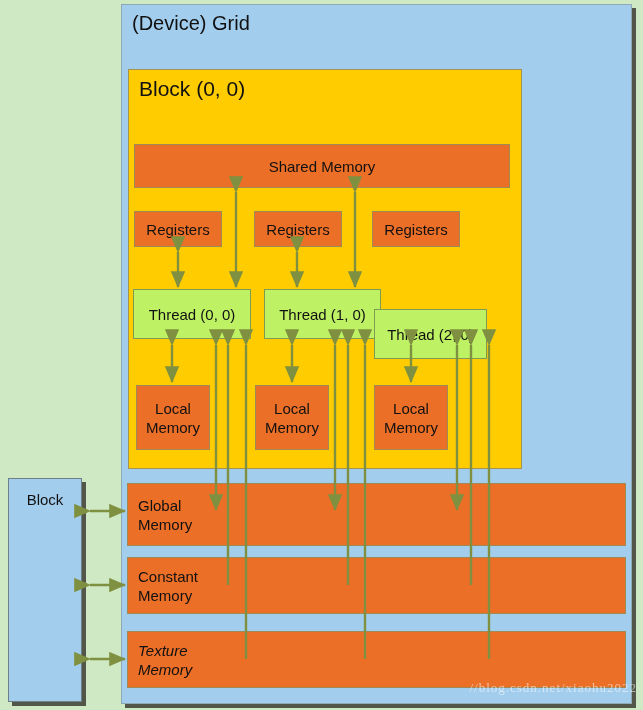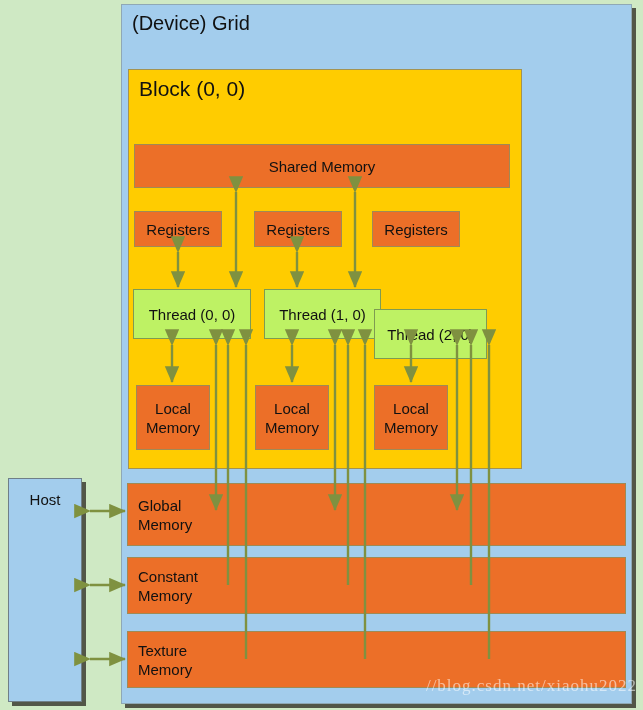--- a/index.html
+++ b/index.html
@@ -55,21 +55,21 @@
     left: 0; top: 0;
     width: 643px;
     height: 710px;
     pointer-events: none;
   }
   #watermark {
     position: absolute;
     right: 6px;
     bottom: 14px;
     font-family: "Liberation Serif", serif;
-    font-size: 17px;
+    font-size: 13px;
     letter-spacing: 1px;
     color: rgba(255,255,255,0.55);
     white-space: nowrap;
   }
 </style>
 </head>
 <body>
 
 <div id="stage">
 
@@ -119,27 +119,27 @@
   </div>
 
   <div class="box c-mem" style="left:127px; top:483px; width:499px; height:63px;">
     <span class="lbl lbl-left-mid">Global
 Memory</span>
   </div>
   <div class="box c-mem" style="left:127px; top:557px; width:499px; height:57px;">
     <span class="lbl lbl-left-mid">Constant
 Memory</span>
   </div>
-  <div class="box c-mem" style="left:127px; top:631px; width:499px; height:57px;">
+  <div class="box c-mem" style="left:127px; top:631px; width:499px; height:57px;font-style:italic;">
     <span class="lbl lbl-left-mid">Texture
 Memory</span>
   </div>
 
   <div class="box c-host shadow" style="left:8px; top:478px; width:74px; height:224px;">
-    <span class="lbl" style="left:0; right:0; top:11px; text-align:center;">Host</span>
+    <span class="lbl" style="left:0; right:0; top:11px; text-align:center;">Block</span>
   </div>
 
   <svg id="arrows" viewBox="0 0 643 710">
     <defs>
       <marker id="ah" markerWidth="8" markerHeight="8" refX="6.6" refY="3" orient="auto" markerUnits="strokeWidth">
         <path d="M0,0 L7,3 L0,6 z" fill="#7f9140"></path>
       </marker>
     </defs>
     <g stroke="#7f9140" stroke-width="2.4" fill="none">
 

